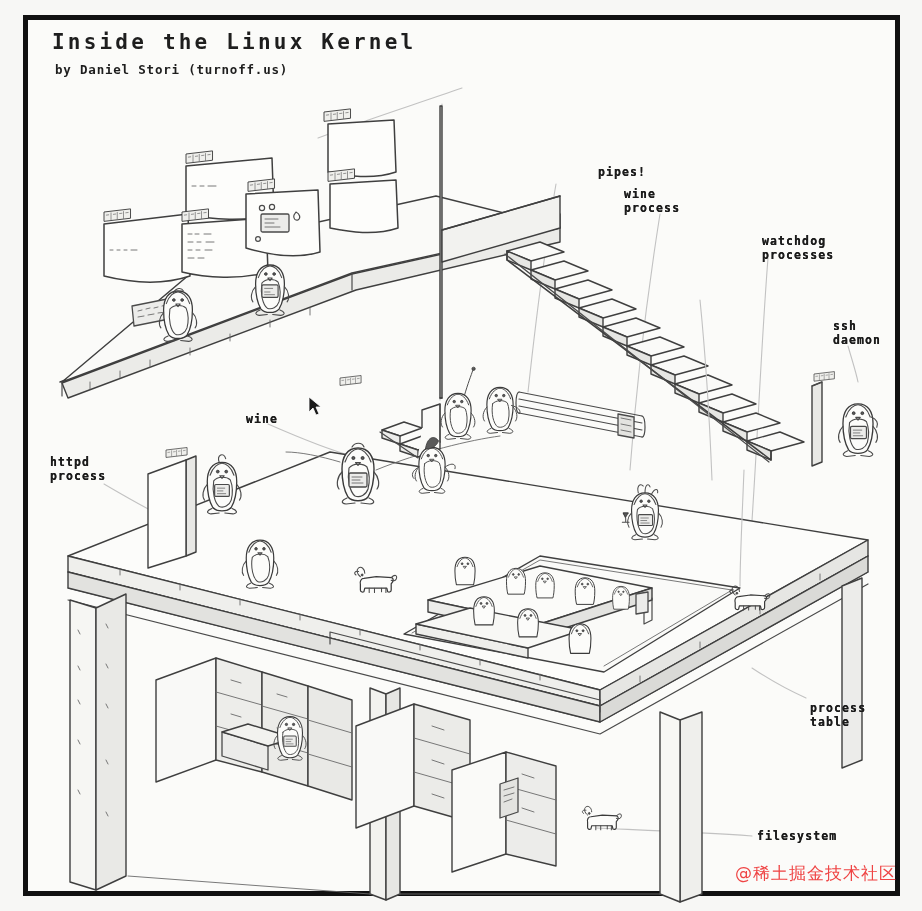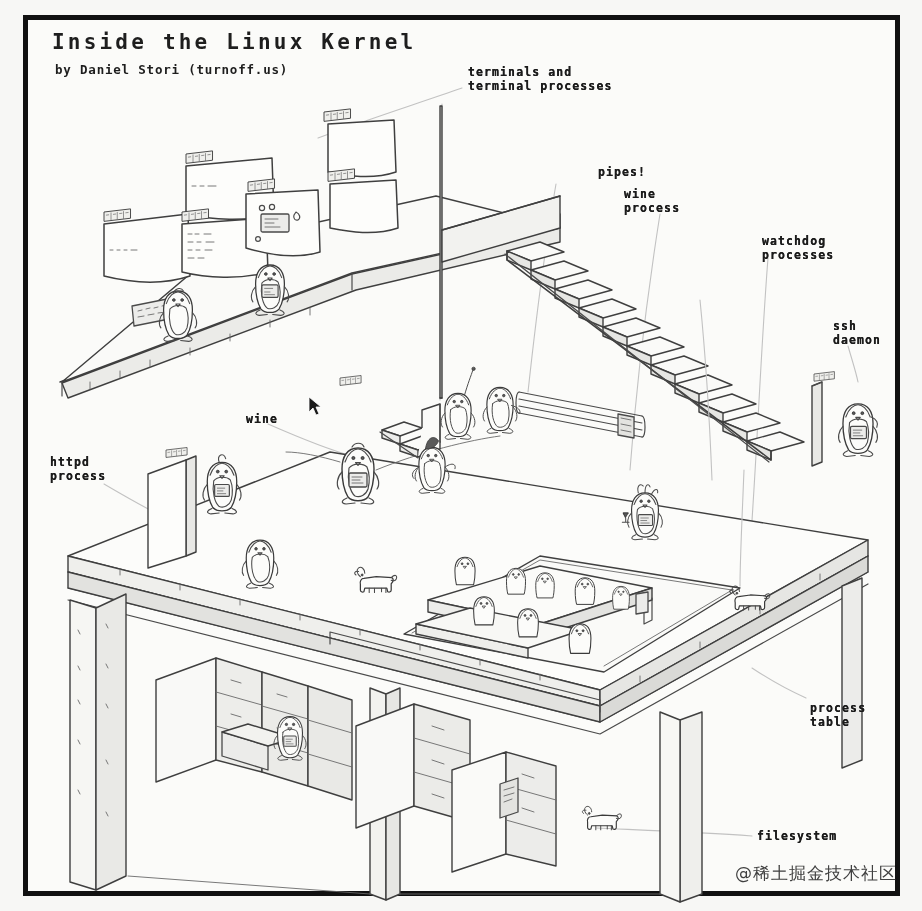--- a/index.html
+++ b/index.html
@@ -62,21 +62,21 @@
     font-family: "DejaVu Sans Mono", monospace;
     font-size: 12.5px;
     letter-spacing: 0.8px;
     font-weight: 700;
     white-space: pre;
   }
   #watermark {
     position: absolute;
     left: 735px;
     top: 862px;
-    color: #404040;
+    color: #ef4444;
     font-family: "DejaVu Sans", sans-serif;
     font-size: 17px;
     letter-spacing: 1px;
     white-space: pre;
   }
   
   #cursor {
     position: absolute;
     left: 308px;
     top: 396px;
@@ -554,22 +554,20 @@
 
     <g>
       <path class="lead" d="M744,470 C742,520 740,560 740,586"></path>
       <path class="lead" d="M700,300 C706,360 710,430 712,480"></path>
     </g>
   </svg>
 
   <div id="title">Inside the Linux Kernel</div>
   <div id="byline">by Daniel Stori (turnoff.us)</div>
 
-  <div class="lbl" style="left:468px; top:66px;">terminals and
-terminal processes</div>
   <div class="lbl" style="left:553px; top:166px;padding-left:45px;">pipes!</div>
   <div class="lbl" style="left:624px; top:188px;">wine
 process</div>
   <div class="lbl" style="left:762px; top:235px;">watchdog
 processes</div>
   <div class="lbl" style="left:833px; top:320px;">ssh
 daemon</div>
   <div class="lbl" style="left:246px; top:413px;">wine</div>
   <div class="lbl" style="left:50px;  top:456px;">httpd
 process</div>

